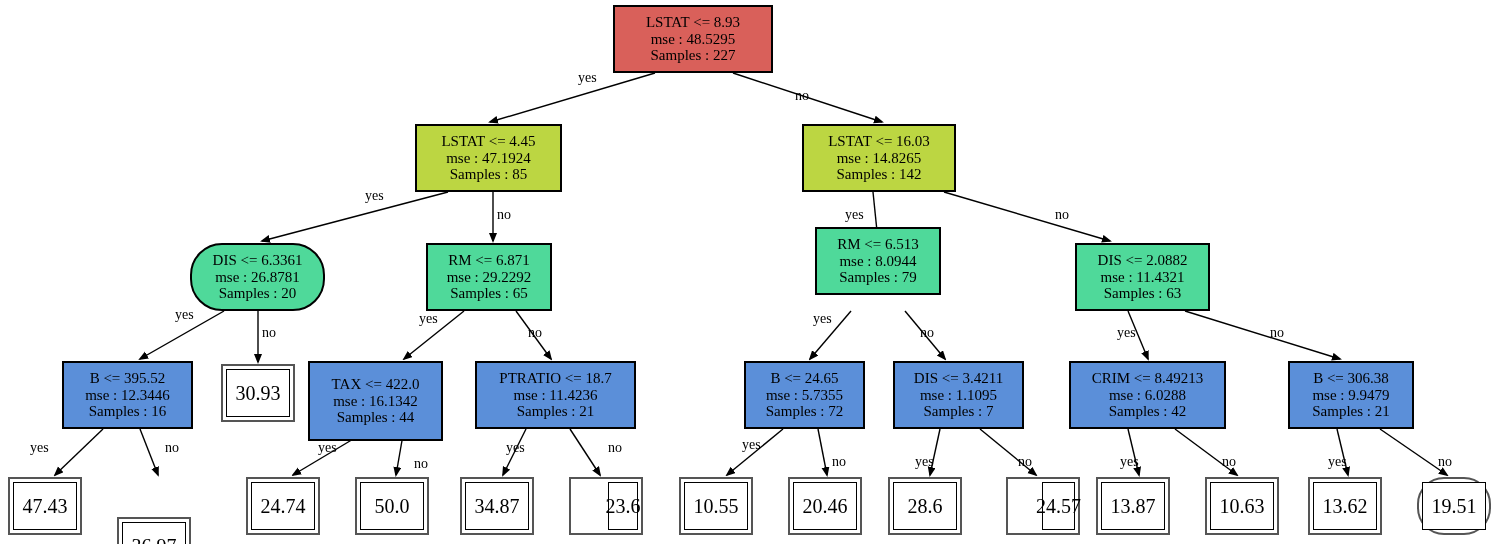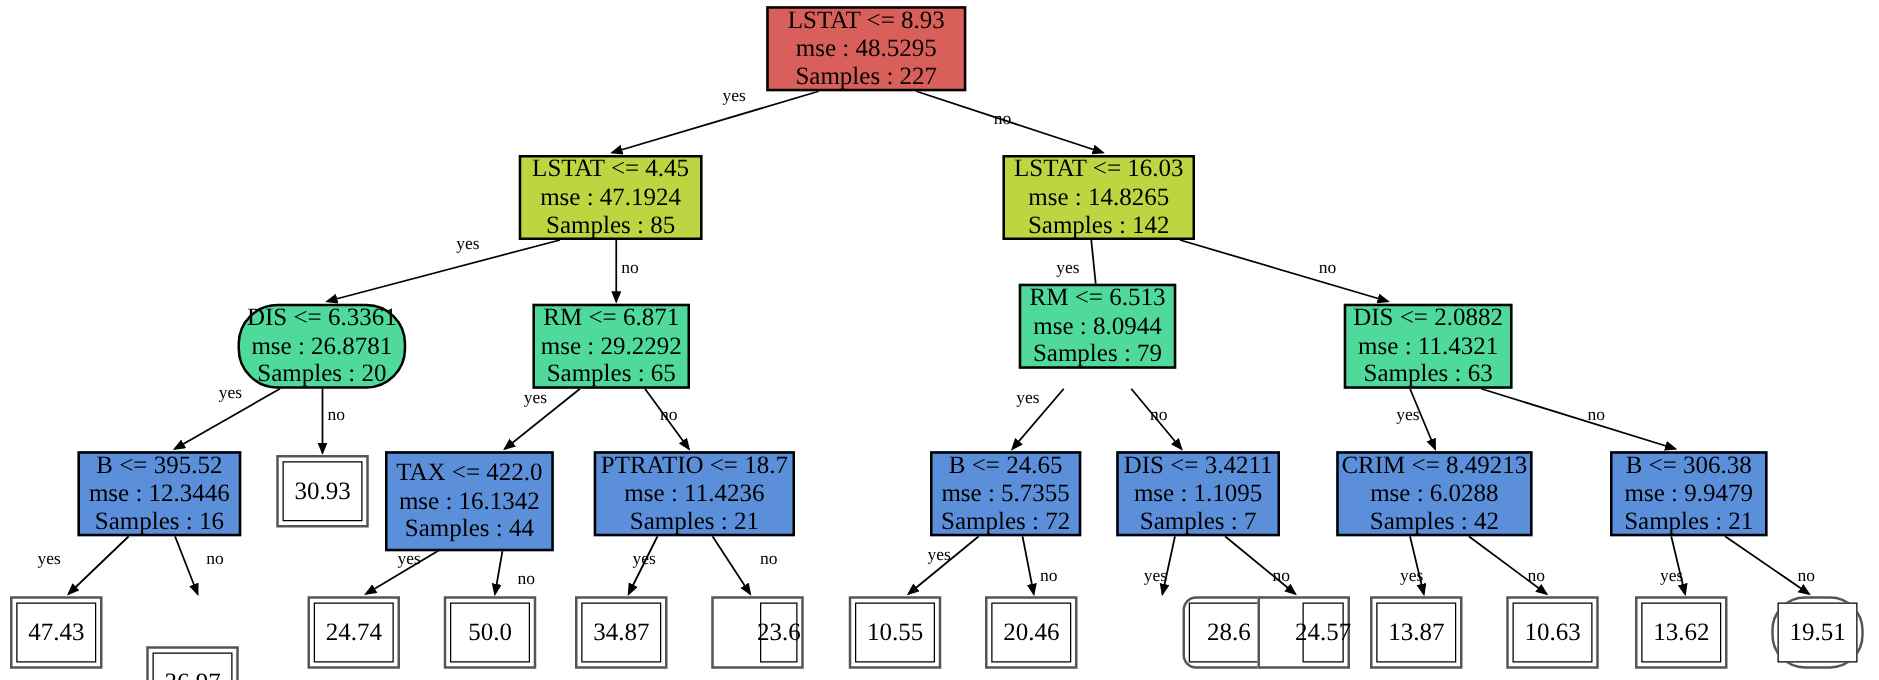--- a/index.html
+++ b/index.html
@@ -14,21 +14,21 @@
   .node{
     position:absolute;
     box-sizing:border-box;
     border:2px solid #000000;
     display:flex;
     flex-direction:column;
     align-items:center;
     justify-content:center;
     line-height:1.12;
     color:#000000;
-    font-size:20px;
+    font-size:15px;
     white-space:nowrap;
     z-index:5;
   }
   .node .ln{display:block;text-align:center;}
   .leaf{
     background:#ffffff;
     border:2px solid #555555;
     padding:3px;
     font-size:20px;
   }
@@ -198,21 +198,21 @@
       <div class="node leaf" style="left: 679px; top: 477px; width: 74px; height: 58px; align-items: center;">
         <div class="inner">
           <span class="ln">10.55</span>
         </div>
       </div>
       <div class="node leaf" style="left: 788px; top: 477px; width: 74px; height: 58px;">
         <div class="inner">
           <span class="ln">20.46</span>
         </div>
       </div>
-      <div class="node leaf" style="left: 946px; top: 477px; width: 74px; height: 58px; border-radius: 11px;">
+      <div class="node leaf" style="left: 888px; top: 477px; width: 74px; height: 58px;">
         <div class="inner">
           <span class="ln">28.6</span>
         </div>
       </div>
       <div class="node leaf" style="left: 1006px; top: 477px; width: 74px; height: 58px; padding-left: 34px;">
         <div class="inner">
           <span class="ln">24.57</span>
         </div>
       </div>
       <div class="node leaf" style="left: 1096px; top: 477px; width: 74px; height: 58px;">

